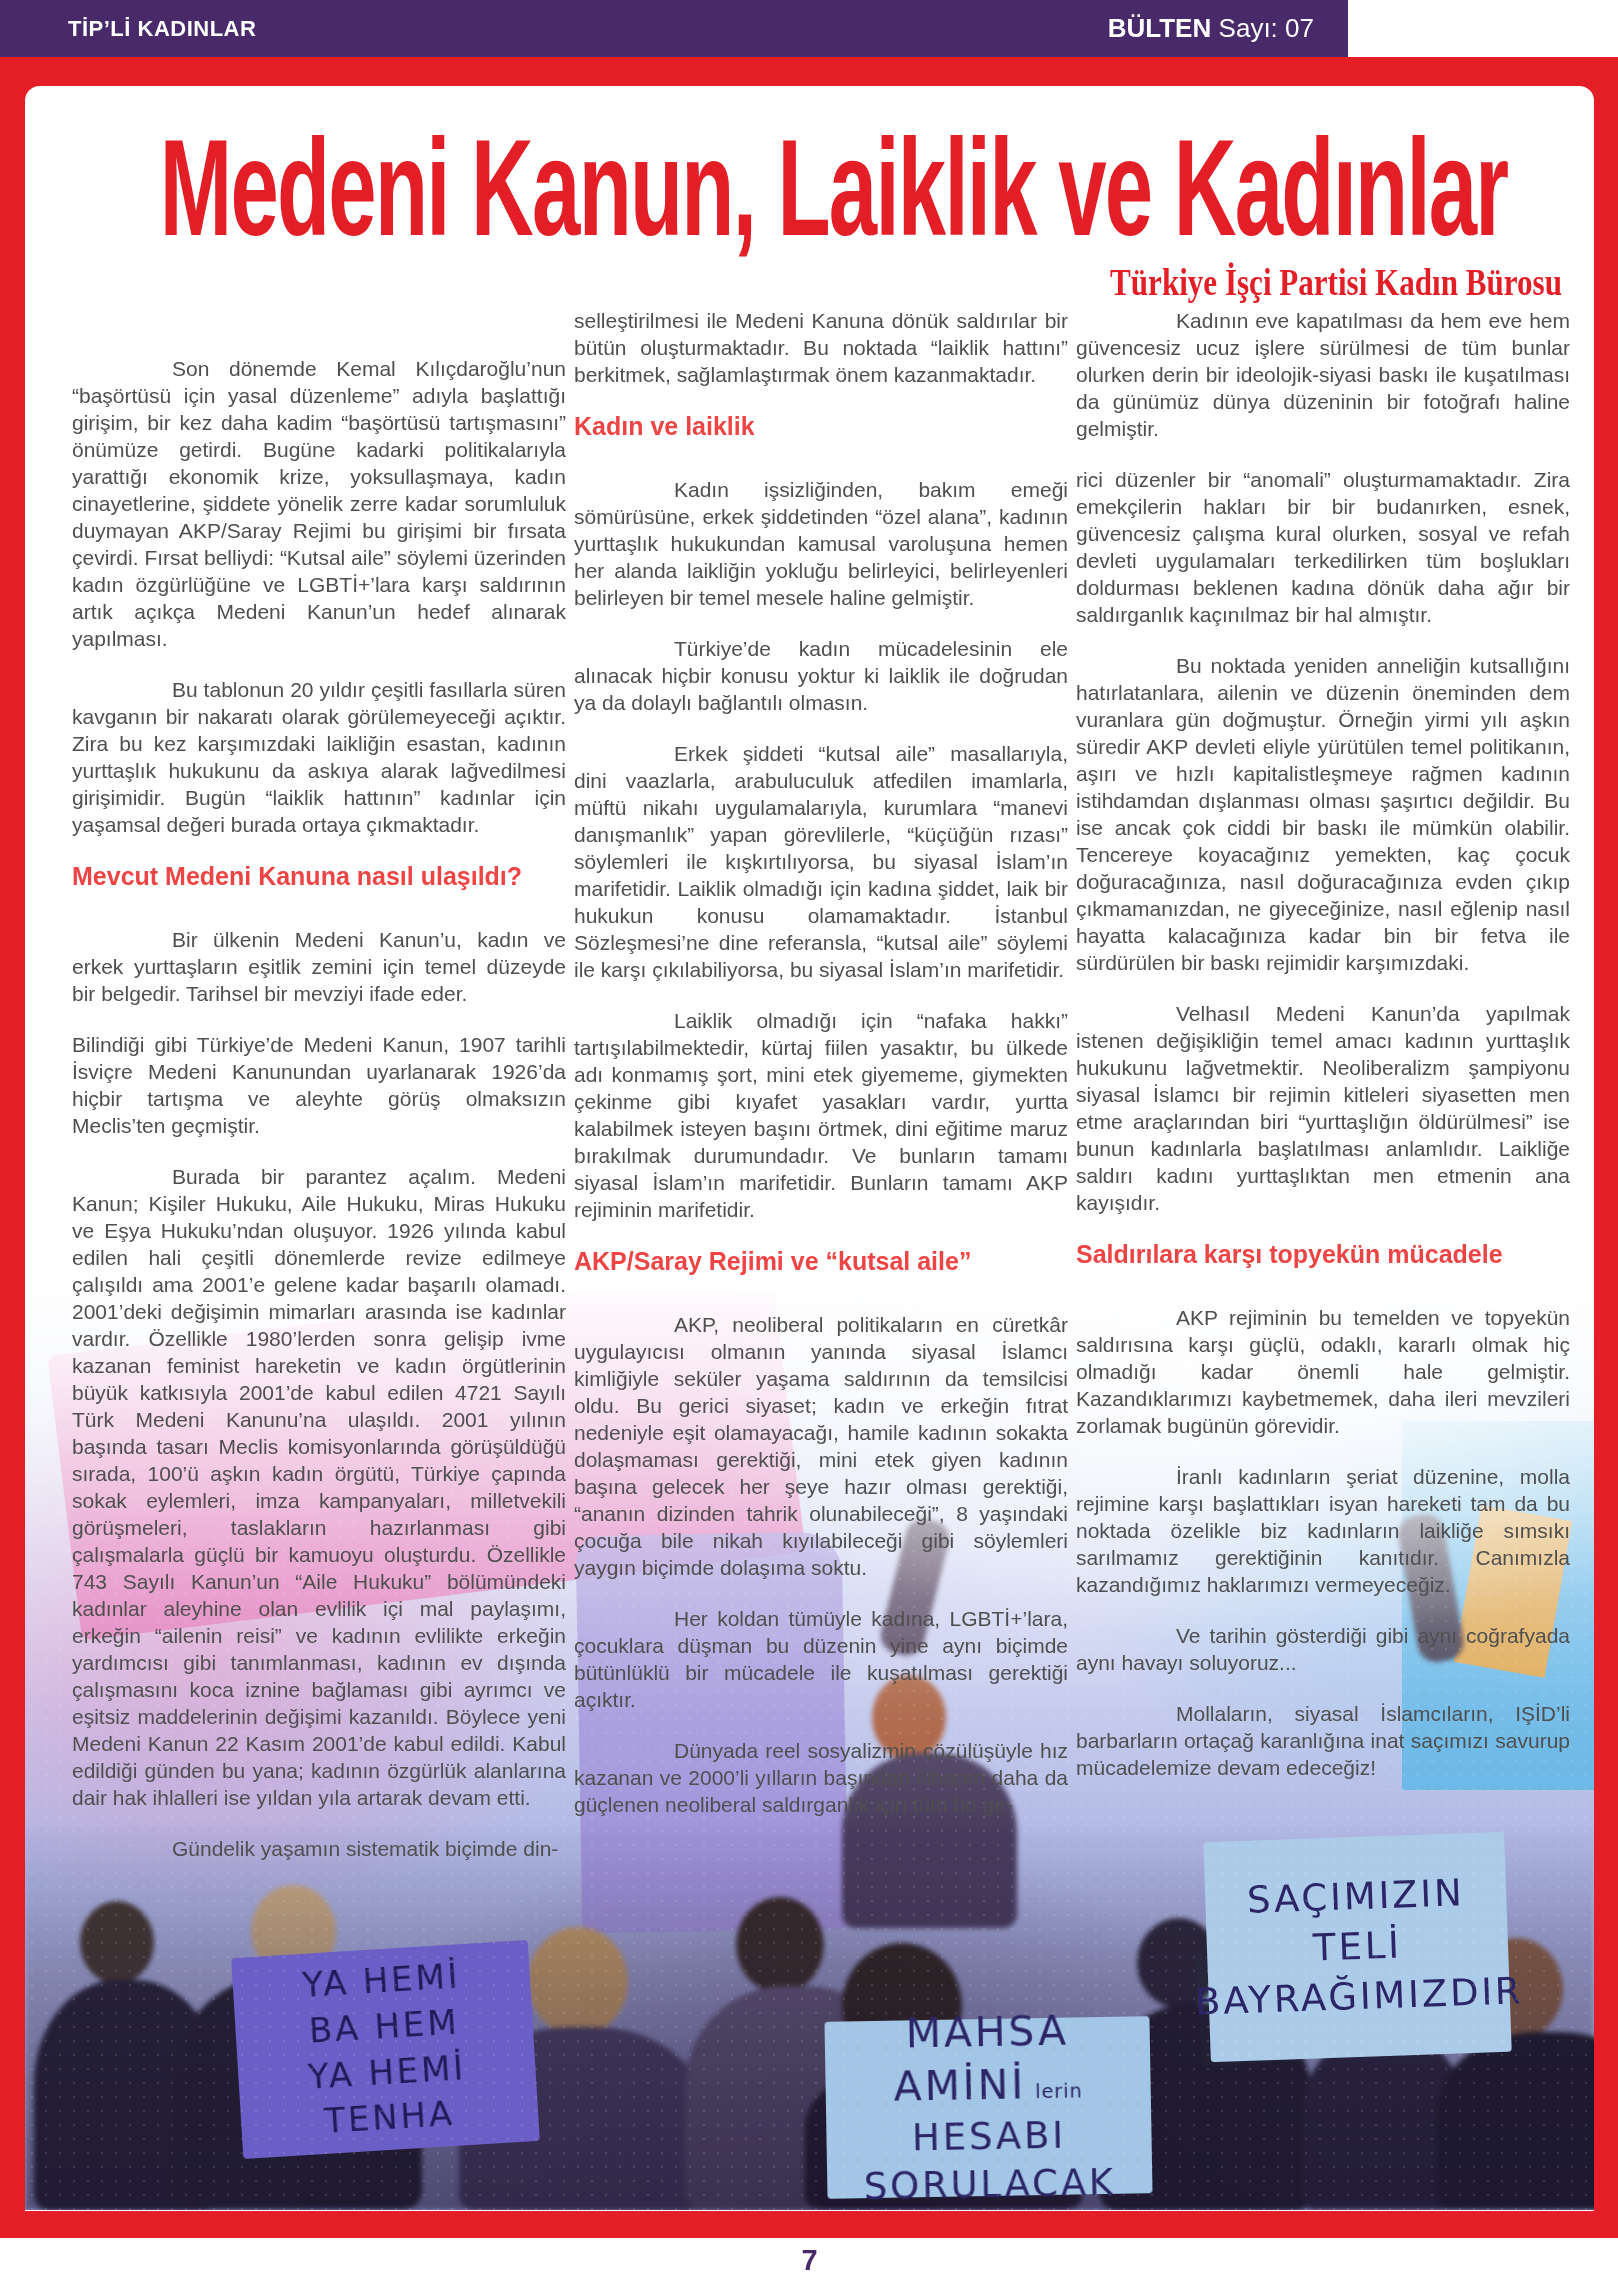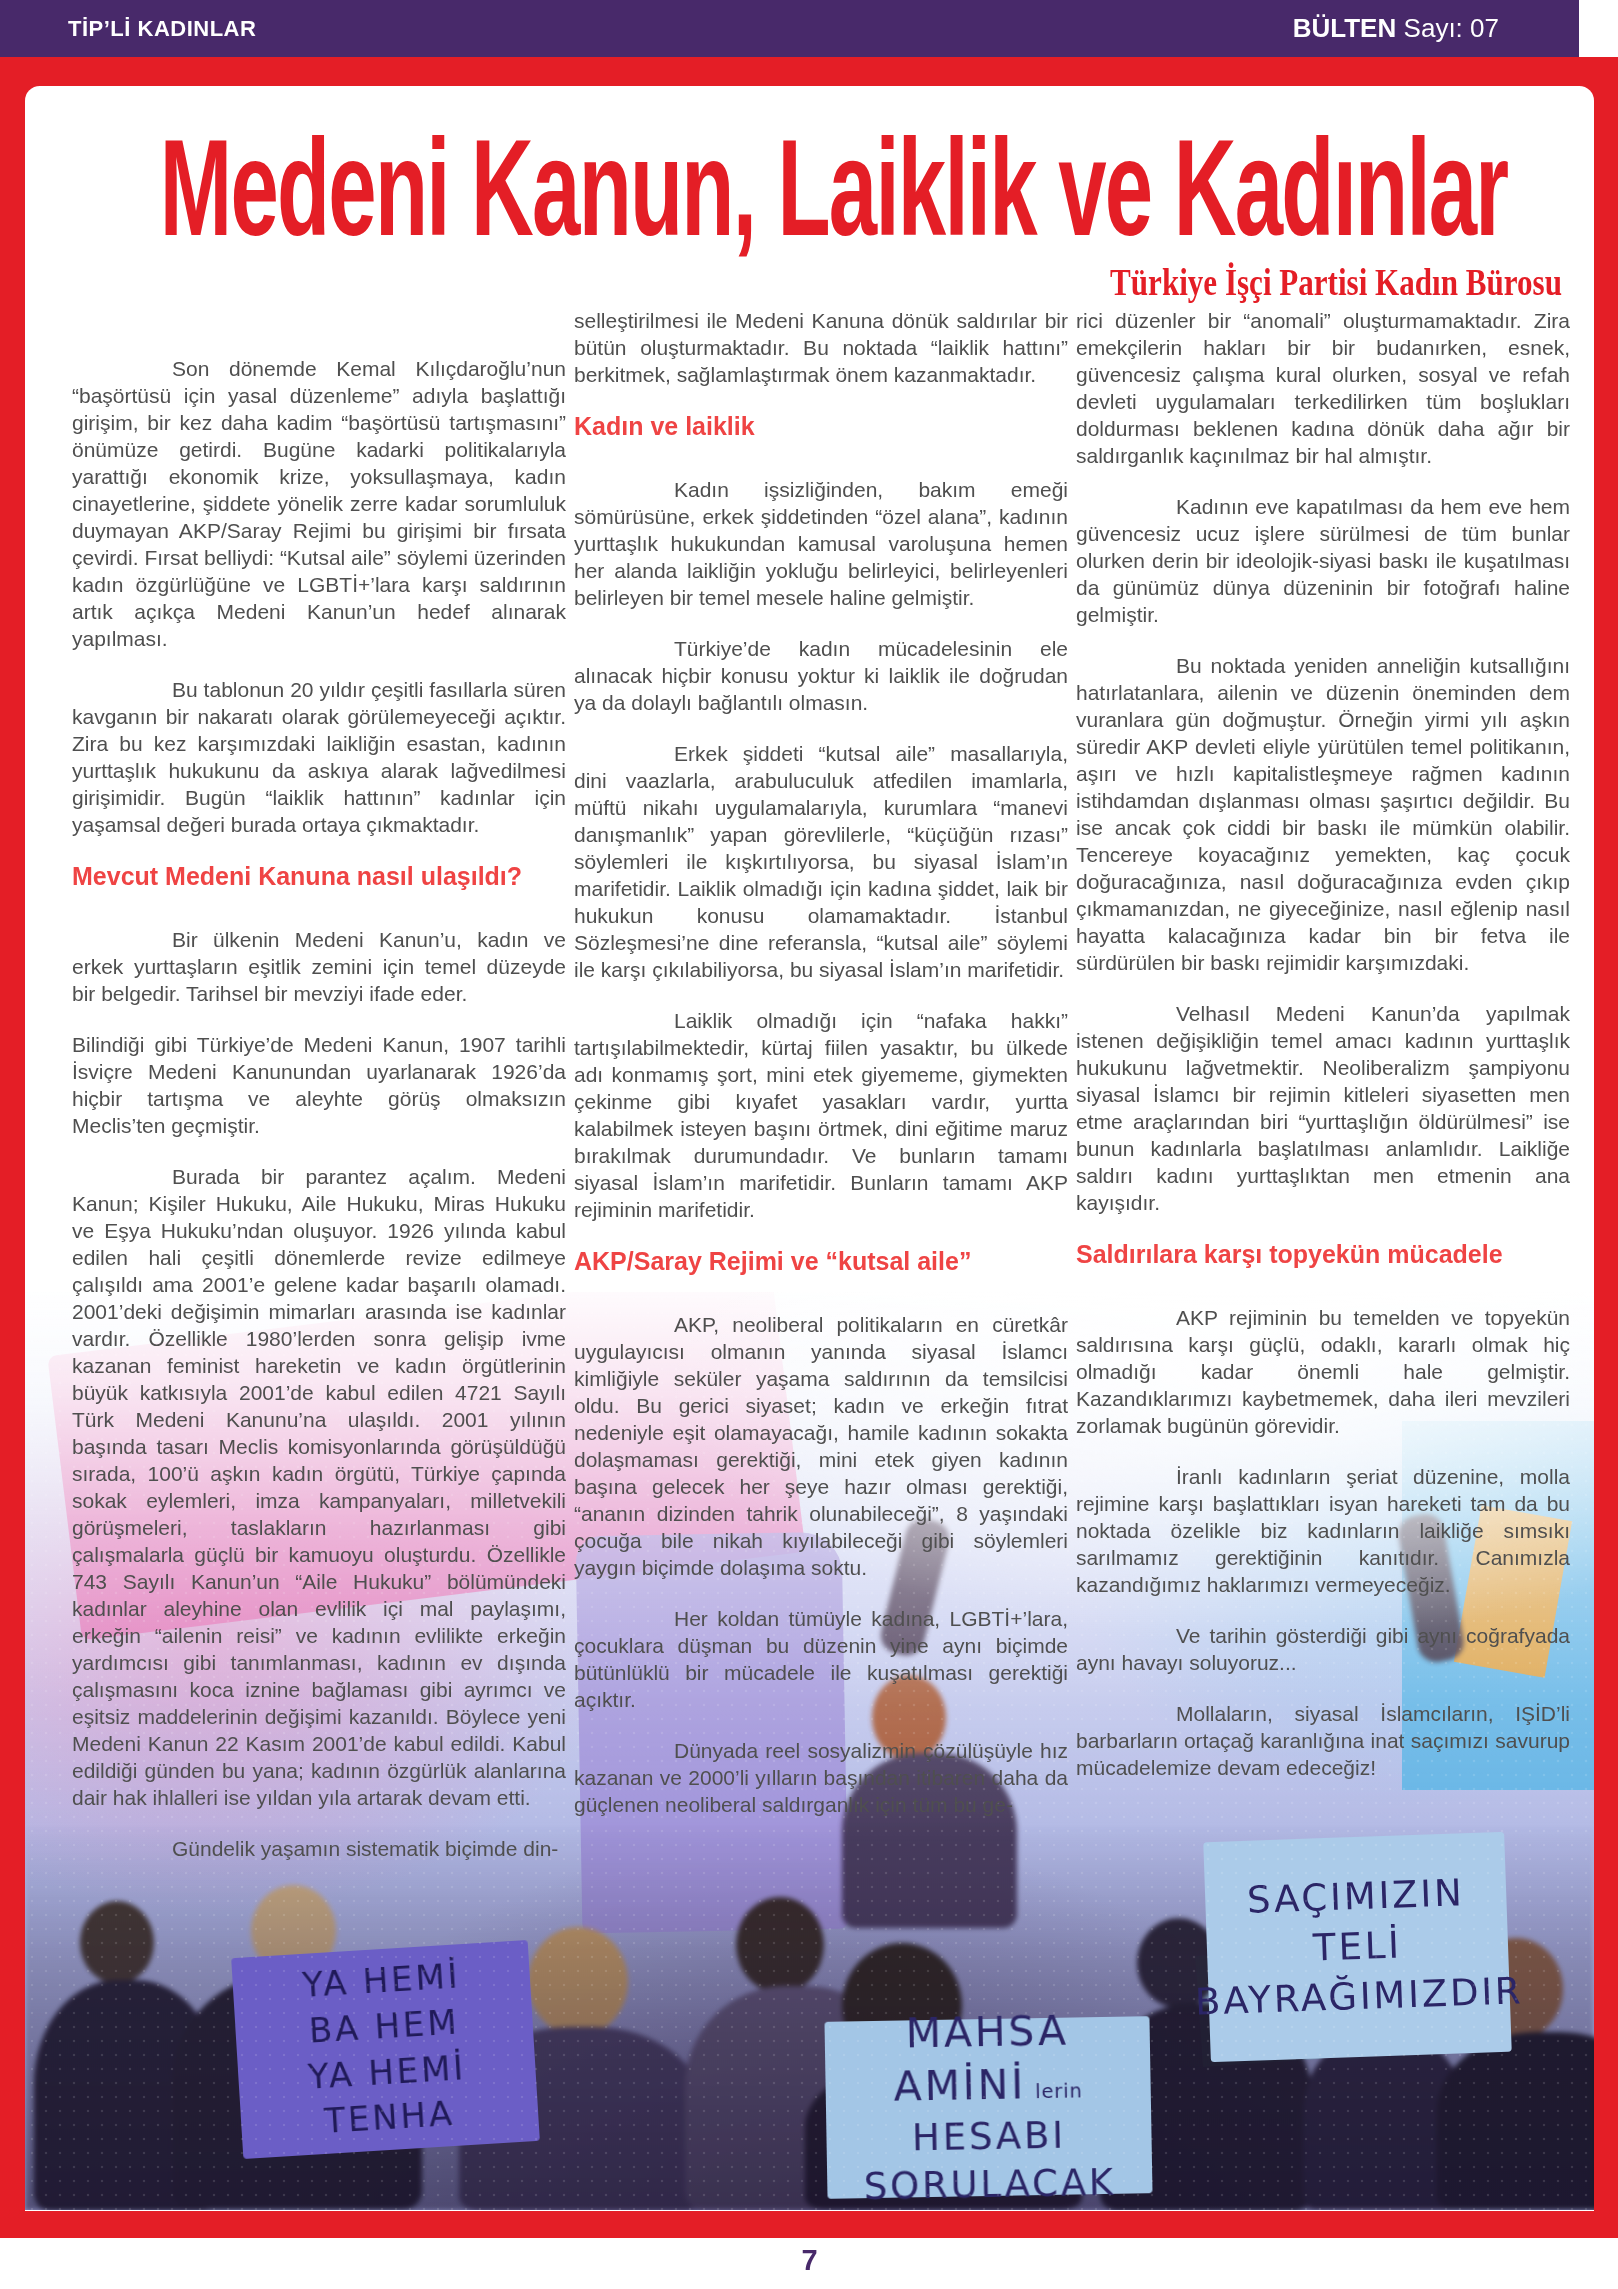--- a/index.html
+++ b/index.html
@@ -2,23 +2,23 @@
 <html lang="tr" style="font-size:14.8px"><head>
 <meta charset="utf-8">
 <style>
   html,body{margin:0;padding:0;background:#888;}
   .page{
     position:relative;width:1619px;height:2290px;background:#ffffff;
     font-family:"Liberation Sans", sans-serif;overflow:hidden;margin:0 auto;
   }
   
   .topbar{
-    position:absolute;top:0;left:0;width:1579px;height:57px;background:#48296a;
+    position:absolute;top:0;left:0;width:1348px;height:57px;background:#48296a;
     display:flex;align-items:center;justify-content:space-between;
-    box-sizing:border-box;padding:0 80px 0 68px;color:#fff;
+    box-sizing:border-box;padding:0 34px 0 68px;color:#fff;
   }
   .brand{font-size:22px;font-weight:bold;letter-spacing:0.5px;}
   .issue{font-size:26px;}
   .issue b{font-weight:bold;margin-right:7.4px;}
   
   .frame{position:absolute;left:0;top:57px;width:1619px;height:2181px;background:#e41e26;}
   .content-bg{position:absolute;left:25px;top:86px;width:1569px;height:2125px;background:#ffffff;border-radius:14.8px 14.8px 0 0;}
   
   .title-wrap{position:absolute;left:25px;top:118px;width:1569px;display:flex;justify-content:center;z-index:12;padding-left:24px;}
   .title{
@@ -167,22 +167,22 @@
       <p class="body-p indent">Kadın işsizliğinden, bakım emeği sömürüsüne, erkek şiddetinden “özel alana”, kadının yurttaşlık hukukundan kamusal varoluşuna hemen her alanda laikliğin yokluğu belirleyici, belirleyenleri belirleyen bir temel mesele haline gelmiştir.</p>
       <p class="body-p indent">Türkiye’de kadın mücadelesinin ele alınacak hiçbir konusu yoktur ki laiklik ile doğrudan ya da dolaylı bağlantılı olmasın.</p>
       <p class="body-p indent">Erkek şiddeti “kutsal aile” masallarıyla, dini vaazlarla, arabuluculuk atfedilen imamlarla, müftü nikahı uygulamalarıyla, kurumlara “manevi danışmanlık” yapan görevlilerle, “küçüğün rızası” söylemleri ile kışkırtılıyorsa, bu siyasal İslam’ın marifetidir. Laiklik olmadığı için kadına şiddet, laik bir hukukun konusu olamamaktadır. İstanbul Sözleşmesi’ne dine referansla, “kutsal aile” söylemi ile karşı çıkılabiliyorsa, bu siyasal İslam’ın marifetidir.</p>
       <p class="body-p indent">Laiklik olmadığı için “nafaka hakkı” tartışılabilmektedir, kürtaj fiilen yasaktır, bu ülkede adı konmamış şort, mini etek giyememe, giymekten çekinme gibi kıyafet yasakları vardır, yurtta kalabilmek isteyen başını örtmek, dini eğitime maruz bırakılmak durumundadır. Ve bunların tamamı siyasal İslam’ın marifetidir. Bunların tamamı AKP rejiminin marifetidir.</p>
       <h3 class="col-heading">AKP/Saray Rejimi ve “kutsal aile”</h3>
       <p class="body-p indent">AKP, neoliberal politikaların en cüretkâr uygulayıcısı olmanın yanında siyasal İslamcı kimliğiyle seküler yaşama saldırının da temsilcisi oldu. Bu gerici siyaset; kadın ve erkeğin fıtrat nedeniyle eşit olamayacağı, hamile kadının sokakta dolaşmaması gerektiği, mini etek giyen kadının başına gelecek her şeye hazır olması gerektiği, “ananın dizinden tahrik olunabileceği”, 8 yaşındaki çocuğa bile nikah kıyılabileceği gibi söylemleri yaygın biçimde dolaşıma soktu.</p>
       <p class="body-p indent">Her koldan tümüyle kadına, LGBTİ+’lara, çocuklara düşman bu düzenin yine aynı biçimde bütünlüklü bir mücadele ile kuşatılması gerektiği açıktır.</p>
       <p class="body-p indent">Dünyada reel sosyalizmin çözülüşüyle hız kazanan ve 2000’li yılların başından itibaren daha da güçlenen neoliberal saldırganlık için tüm bu ge-</p>
     </div>
   <div class="col col3">
+      <p class="body-p indent">Kadının eve kapatılması da hem eve hem güvencesiz ucuz işlere sürülmesi de tüm bunlar olurken derin bir ideolojik-siyasi baskı ile kuşatılması da günümüz dünya düzeninin bir fotoğrafı haline gelmiştir.</p>
       <p class="body-p">rici düzenler bir “anomali” oluşturmamaktadır. Zira emekçilerin hakları bir bir budanırken, esnek, güvencesiz çalışma kural olurken, sosyal ve refah devleti uygulamaları terkedilirken tüm boşlukları doldurması beklenen kadına dönük daha ağır bir saldırganlık kaçınılmaz bir hal almıştır.</p>
-      <p class="body-p indent">Kadının eve kapatılması da hem eve hem güvencesiz ucuz işlere sürülmesi de tüm bunlar olurken derin bir ideolojik-siyasi baskı ile kuşatılması da günümüz dünya düzeninin bir fotoğrafı haline gelmiştir.</p>
       <p class="body-p indent">Bu noktada yeniden anneliğin kutsallığını hatırlatanlara, ailenin ve düzenin öneminden dem vuranlara gün doğmuştur. Örneğin yirmi yılı aşkın süredir AKP devleti eliyle yürütülen temel politikanın, aşırı ve hızlı kapitalistleşmeye rağmen kadının istihdamdan dışlanması olması şaşırtıcı değildir. Bu ise ancak çok ciddi bir baskı ile mümkün olabilir. Tencereye koyacağınız yemekten, kaç çocuk doğuracağınıza, nasıl doğuracağınıza evden çıkıp çıkmamanızdan, ne giyeceğinize, nasıl eğlenip nasıl hayatta kalacağınıza kadar bin bir fetva ile sürdürülen bir baskı rejimidir karşımızdaki.</p>
       <p class="body-p indent">Velhasıl Medeni Kanun’da yapılmak istenen değişikliğin temel amacı kadının yurttaşlık hukukunu lağvetmektir. Neoliberalizm şampiyonu siyasal İslamcı bir rejimin kitleleri siyasetten men etme araçlarından biri “yurttaşlığın öldürülmesi” ise bunun kadınlarla başlatılması anlamlıdır. Laikliğe saldırı kadını yurttaşlıktan men etmenin ana kayışıdır.</p>
       <h3 class="col-heading">Saldırılara karşı topyekün mücadele</h3>
       <p class="body-p indent">AKP rejiminin bu temelden ve topyekün saldırısına karşı güçlü, odaklı, kararlı olmak hiç olmadığı kadar önemli hale gelmiştir. Kazandıklarımızı kaybetmemek, daha ileri mevzileri zorlamak bugünün görevidir.</p>
       <p class="body-p indent">İranlı kadınların şeriat düzenine, molla rejimine karşı başlattıkları isyan hareketi tam da bu noktada özelikle biz kadınların laikliğe sımsıkı sarılmamız gerektiğinin kanıtıdır. Canımızla kazandığımız haklarımızı vermeyeceğiz.</p>
       <p class="body-p indent">Ve tarihin gösterdiği gibi aynı coğrafyada aynı havayı soluyoruz...</p>
       <p class="body-p indent">Mollaların, siyasal İslamcıların, IŞİD’li barbarların ortaçağ karanlığına inat saçımızı savurup mücadelemize devam edeceğiz!</p>
     </div>
 
   <div class="footer">

